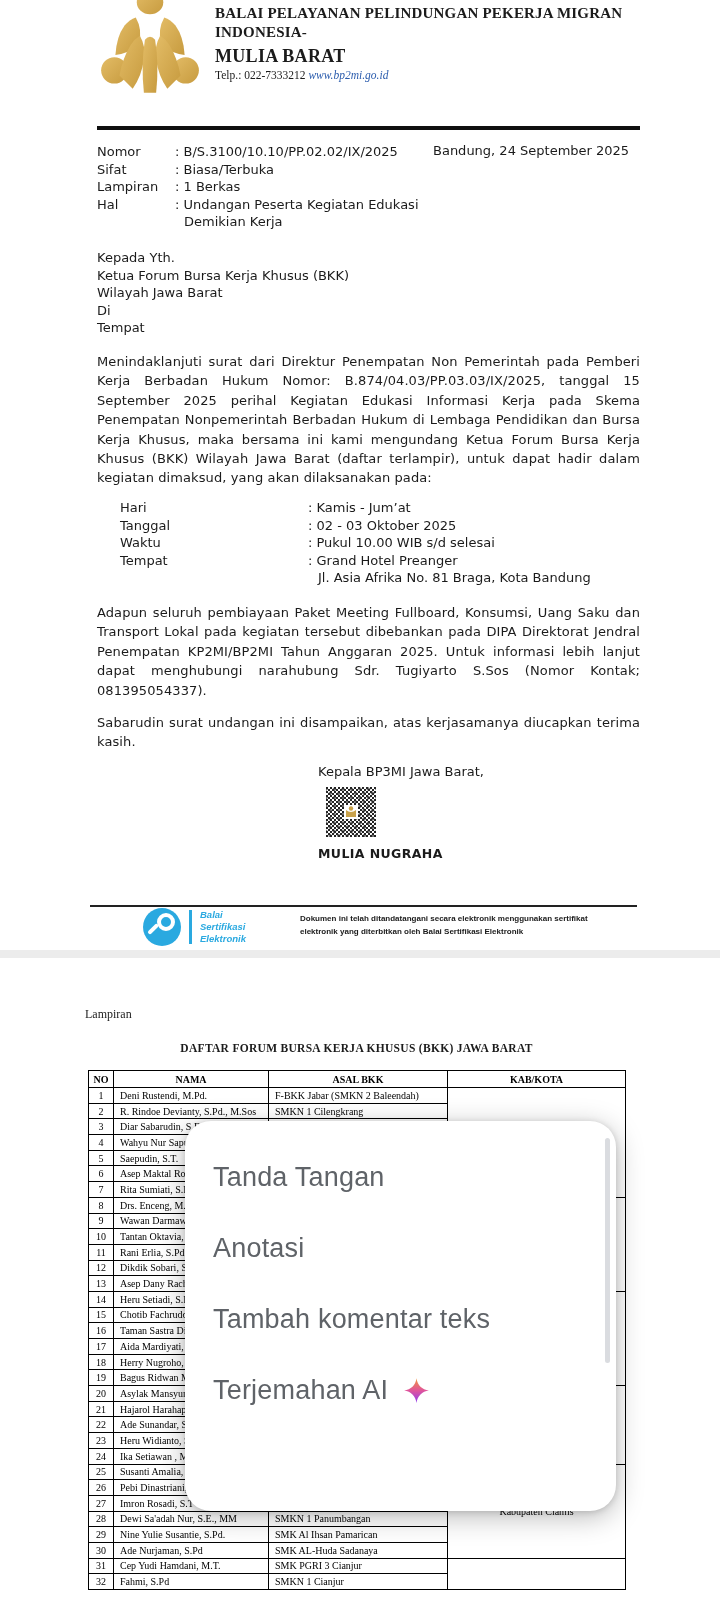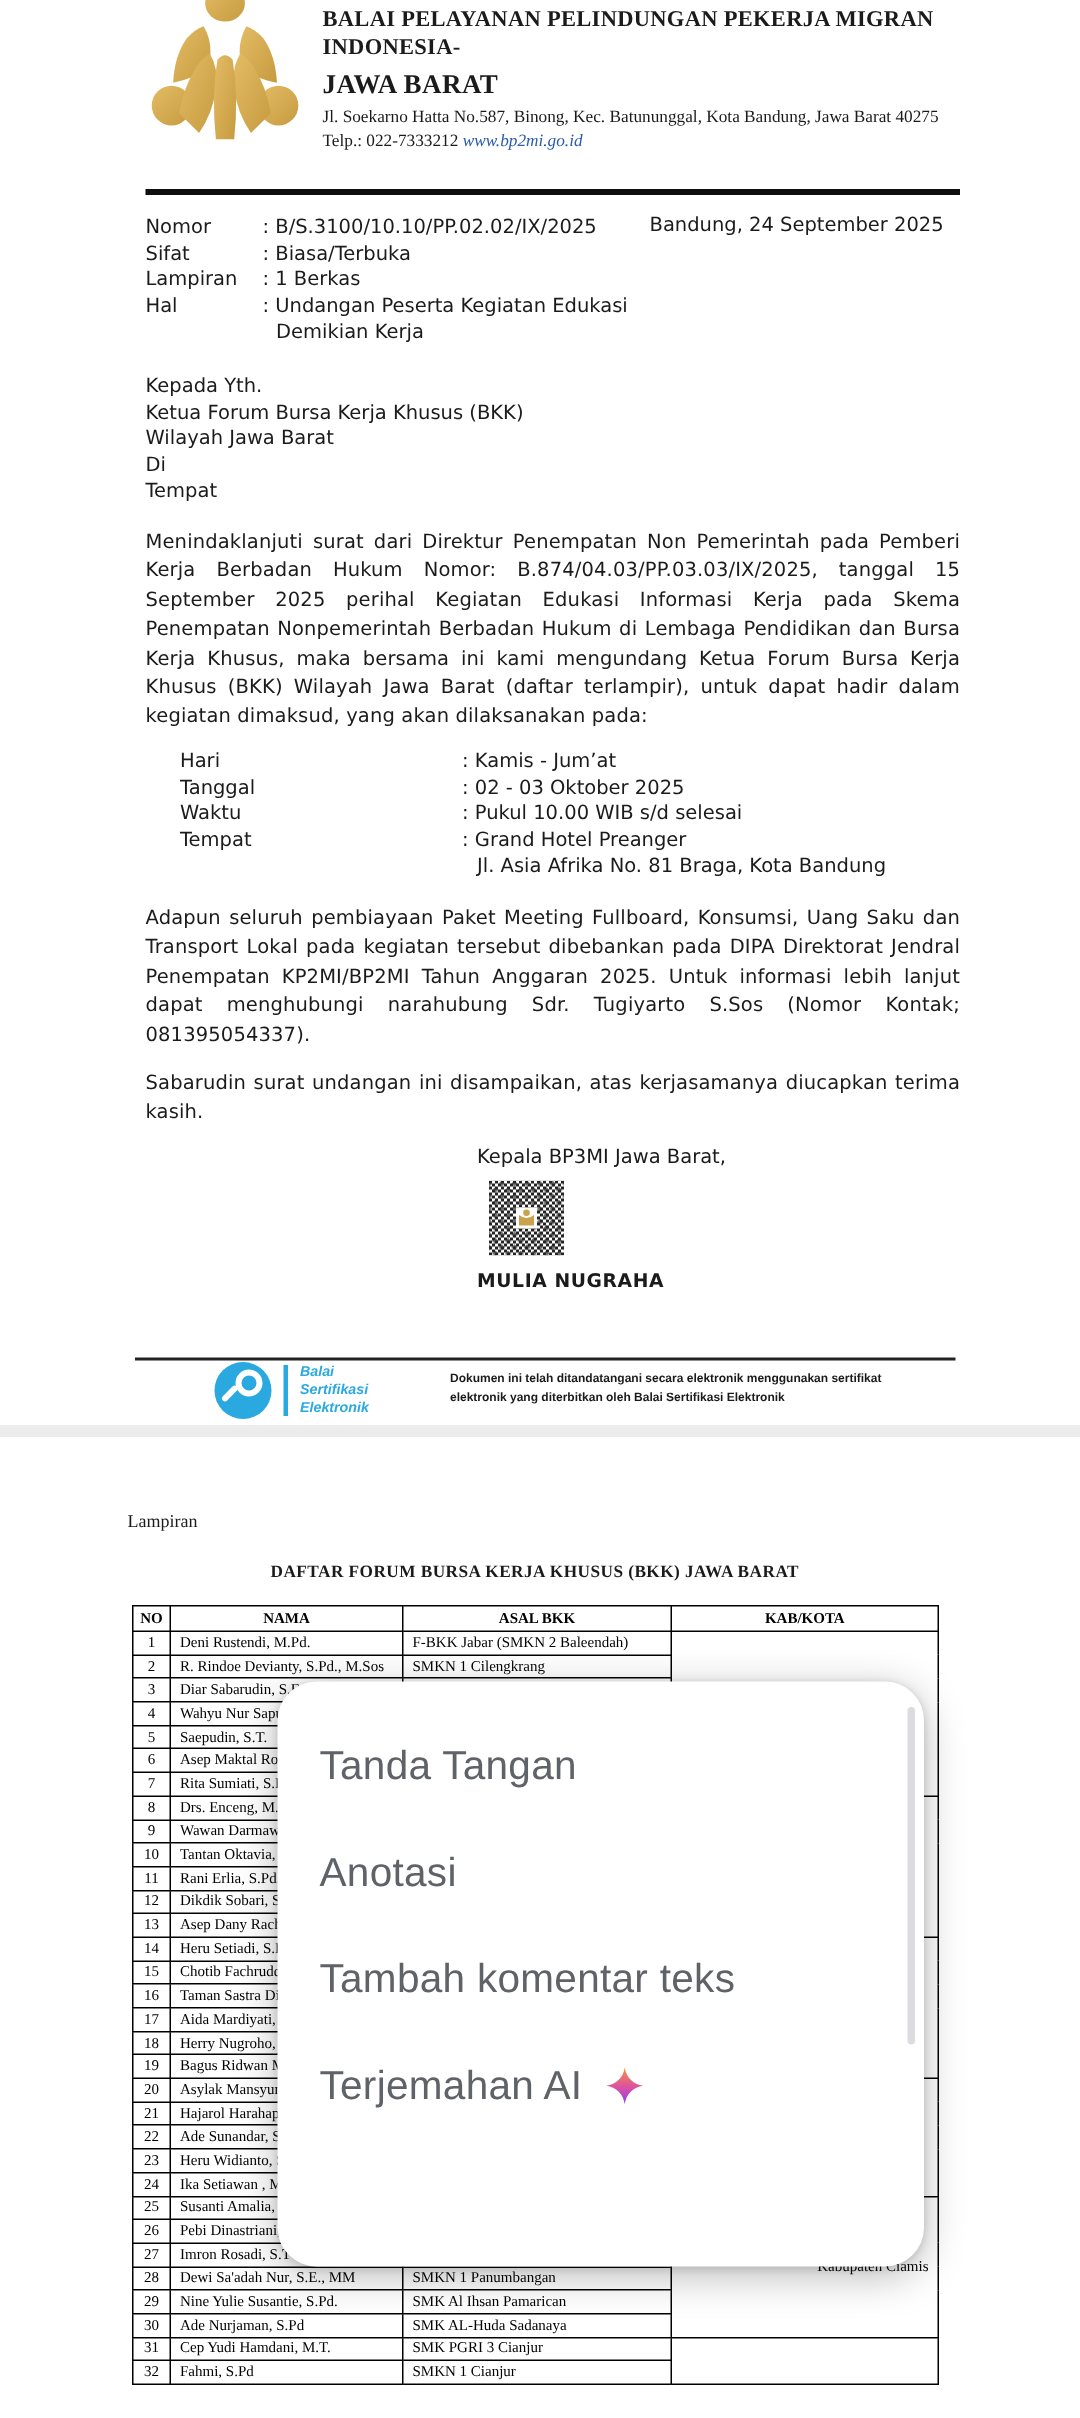--- a/index.html
+++ b/index.html
@@ -55,21 +55,21 @@
   
   .lampiran { position:absolute; left:85px; top:1007px; font-family:"Liberation Serif",serif; font-size:12px; }
   .att-title { position:absolute; left:88px; top:1042px; width:537px; text-align:center;
                font-family:"Liberation Serif",serif; font-weight:bold; font-size:11.5px; letter-spacing:.3px; }
   .bkk-table { position:absolute; left:88px; top:1070px; width:537px; border-collapse:collapse; table-layout:fixed;
                font-family:"Liberation Serif",serif; font-size:10px; color:#000; }
   .bkk-table th, .bkk-table td { border:1px solid #000; overflow:hidden; white-space:nowrap; }
   .bkk-table th { height:17px; font-size:10px; text-align:center; font-weight:bold; }
   .bkk-table td { height:15.7px; line-height:11px; padding:0 6px; }
   td.c-no { text-align:center; padding:0 2px; }
-  td.c-kab { text-align:right; white-space:normal; }
+  td.c-kab { text-align:center; white-space:normal; }
 
   
   .context-menu { position:absolute; left:185px; top:1121px; width:431px; height:390px; background:#fff;
                   border-radius:26px; padding-top:21px; z-index:10;
                   box-shadow:0 6px 28px rgba(0,0,0,.27), 0 1px 6px rgba(0,0,0,.15); }
   .menu-item { height:71px; display:flex; align-items:center; padding-left:28px;
                font-family:"Liberation Sans",sans-serif; font-size:27px; color:#5f6368; letter-spacing:.2px; }
   .menu-item.disabled { color:#b7babd; }
   .menu-sparkle { width:27px; height:27px; margin-left:15px; flex:0 0 27px; }
   .popup-scrollbar { position:absolute; right:6px; top:17px; width:5px; height:225px;
@@ -94,22 +94,21 @@
       <circle cx="21" cy="74" r="13"></circle>
       <circle cx="91" cy="74" r="13"></circle>
       <path d="M46 40 Q52 50 50 63 Q48 79 39 92 L26 79 Q29 62 37 49 Q41 43 46 40 Z"></path>
       <path d="M66 40 Q60 50 62 63 Q64 79 73 92 L86 79 Q83 62 75 49 Q71 43 66 40 Z"></path>
       <path d="M51 44 Q56 38 61 44 Q65 68 62 96 L50 96 Q47 68 51 44 Z"></path>
     </g>
   </svg>
 
   <div class="org-block">
     <div class="org-line1">BALAI PELAYANAN PELINDUNGAN PEKERJA MIGRAN INDONESIA-</div>
-    <div class="org-line2">JAWA BARAT</div>
-    <div class="org-addr">Jl. Soekarno Hatta No.587, Binong, Kec. Batununggal, Kota Bandung, Jawa Barat 40275</div>
+    <div class="org-line2">MULIA BARAT</div>
     <div class="org-tel">
       <span>Telp.: 022-7333212</span>
       <span class="weblink">www.bp2mi.go.id</span>
     </div>
   </div>
   <div class="head-rule"></div>
 
   <div class="meta">
     <div class="meta-row">
       <span class="meta-label">Nomor</span>

